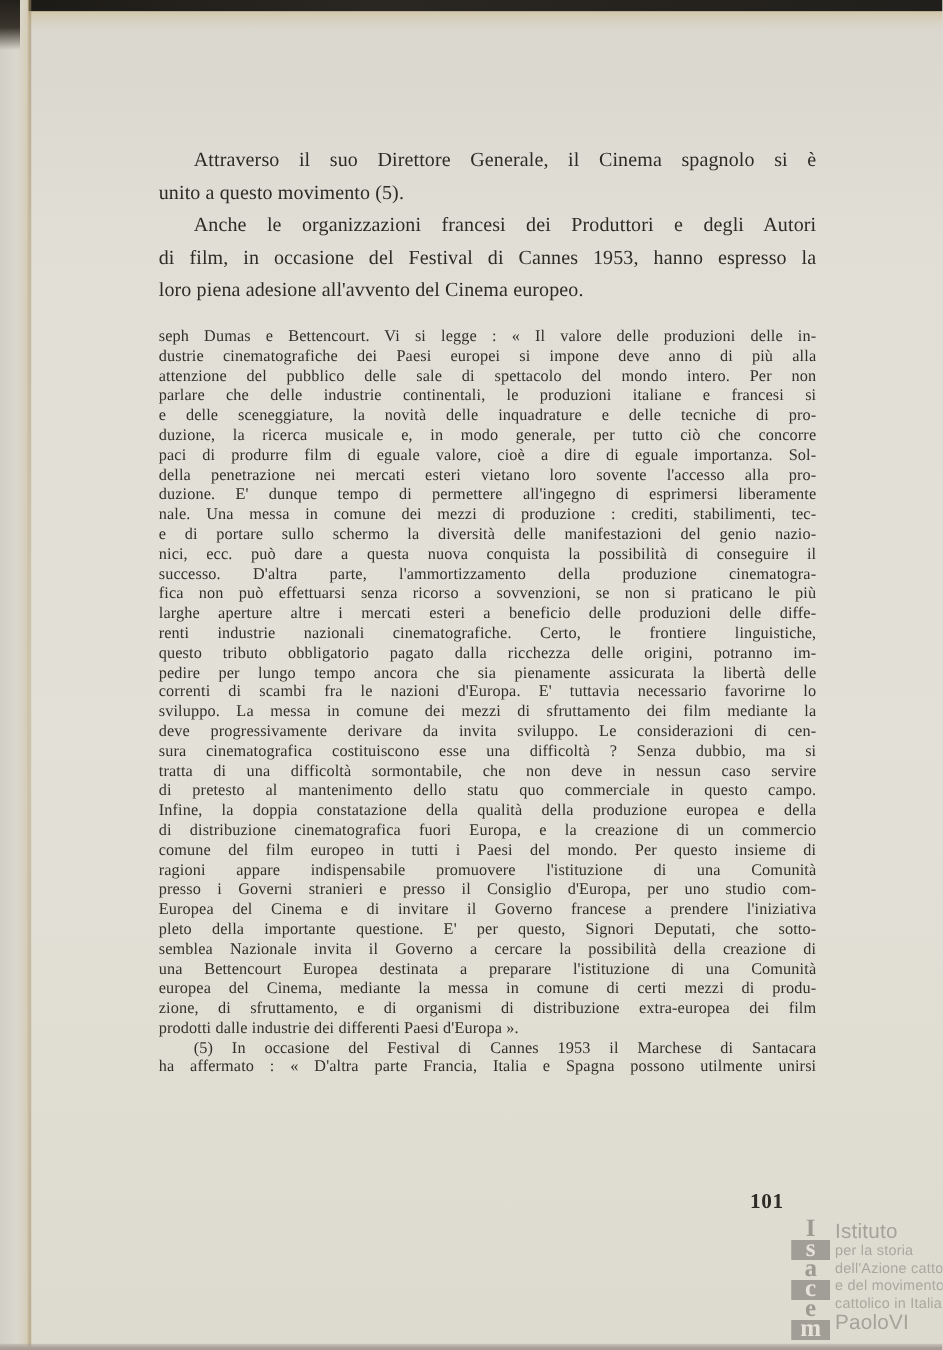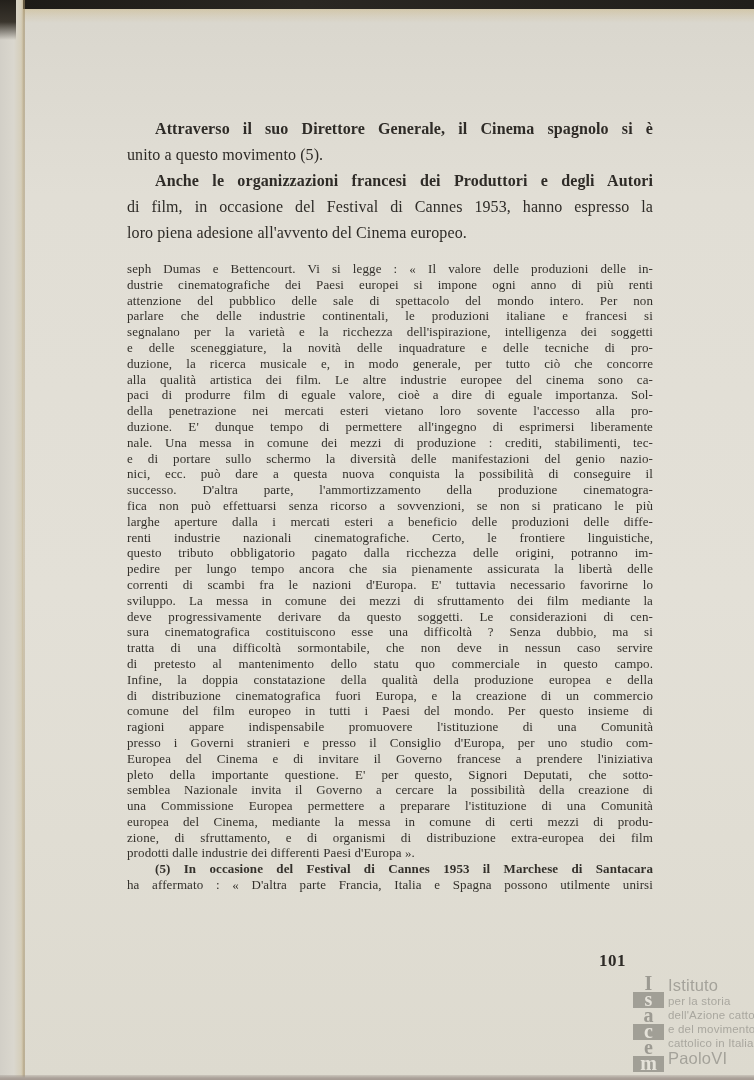--- a/index.html
+++ b/index.html
@@ -47,26 +47,26 @@
   .body-block { top: 116px; font-size: 16px; line-height: 26px; }
   .fn-block   { top: 261px; font-size: 13px; line-height: 15.8px; color: #33302b; }
 
   .t-line {
     text-align: justify;
     text-align-last: justify;
     white-space: nowrap;        
     letter-spacing: 0.1px;
   }
   .t-line.no-stretch { text-align-last: left; }
-  .t-line.indent { text-indent: 28px; font-weight: bold; }
+  .t-line.indent { text-indent: 28px; }
 
   .page-number {
-    position: absolute; left: 584px; top: 951px; width: 42px;
+    position: absolute; left: 600px; top: 951px; width: 42px;
     font-size: 17px; font-weight: 600; letter-spacing: 0.5px;
-    color: #2e2b27; text-align: right;
+    color: #2e2b27; 
   }
 
   
   .logo {
     position: absolute; left: 633px; top: 976px;
     display: flex; align-items: flex-start;
     opacity: 0.92;
   }
   .logo-letters { width: 31px; }
   .logo-letters .logo-letter {
@@ -97,54 +97,52 @@
   <div class="text-column body-block">
       <div class="t-line indent">Attraverso il suo Direttore Generale, il Cinema spagnolo si è</div>
       <div class="t-line no-stretch">unito a questo movimento (5).</div>
       <div class="t-line indent">Anche le organizzazioni francesi dei Produttori e degli Autori</div>
       <div class="t-line">di film, in occasione del Festival di Cannes 1953, hanno espresso la</div>
       <div class="t-line no-stretch">loro piena adesione all'avvento del Cinema europeo.</div>
     </div>
 
   <div class="text-column fn-block">
       <div class="t-line">seph Dumas e Bettencourt. Vi si legge : « Il valore delle produzioni delle in-</div>
-      <div class="t-line">dustrie cinematografiche dei Paesi europei si impone ogni anno di più renti</div>
+      <div class="t-line">dustrie cinematografiche dei Paesi europei si impone deve anno di più alla</div>
       <div class="t-line">attenzione del pubblico delle sale di spettacolo del mondo intero. Per non</div>
       <div class="t-line">parlare che delle industrie continentali, le produzioni italiane e francesi si</div>
-      <div class="t-line">segnalano per la varietà e la ricchezza dell'ispirazione, intelligenza dei soggetti</div>
       <div class="t-line">e delle sceneggiature, la novità delle inquadrature e delle tecniche di pro-</div>
       <div class="t-line">duzione, la ricerca musicale e, in modo generale, per tutto ciò che concorre</div>
-      <div class="t-line">alla qualità artistica dei film. Le altre industrie europee del cinema sono ca-</div>
       <div class="t-line">paci di produrre film di eguale valore, cioè a dire di eguale importanza. Sol-</div>
       <div class="t-line">della penetrazione nei mercati esteri vietano loro sovente l'accesso alla pro-</div>
       <div class="t-line">duzione. E' dunque tempo di permettere all'ingegno di esprimersi liberamente</div>
       <div class="t-line">nale. Una messa in comune dei mezzi di produzione : crediti, stabilimenti, tec-</div>
       <div class="t-line">e di portare sullo schermo la diversità delle manifestazioni del genio nazio-</div>
       <div class="t-line">nici, ecc. può dare a questa nuova conquista la possibilità di conseguire il</div>
       <div class="t-line">successo. D'altra parte, l'ammortizzamento della produzione cinematogra-</div>
       <div class="t-line">fica non può effettuarsi senza ricorso a sovvenzioni, se non si praticano le più</div>
-      <div class="t-line">larghe aperture dalla i mercati esteri a beneficio delle produzioni delle diffe-</div>
+      <div class="t-line">larghe aperture altre i mercati esteri a beneficio delle produzioni delle diffe-</div>
       <div class="t-line">renti industrie nazionali cinematografiche. Certo, le frontiere linguistiche,</div>
       <div class="t-line">questo tributo obbligatorio pagato dalla ricchezza delle origini, potranno im-</div>
       <div class="t-line">pedire per lungo tempo ancora che sia pienamente assicurata la libertà delle</div>
       <div class="t-line">correnti di scambi fra le nazioni d'Europa. E' tuttavia necessario favorirne lo</div>
       <div class="t-line">sviluppo. La messa in comune dei mezzi di sfruttamento dei film mediante la</div>
-      <div class="t-line">deve progressivamente derivare da questo soggetti. Le considerazioni di cen-</div>
+      <div class="t-line">deve progressivamente derivare da invita sviluppo. Le considerazioni di cen-</div>
       <div class="t-line">sura cinematografica costituiscono esse una difficoltà ? Senza dubbio, ma si</div>
       <div class="t-line">tratta di una difficoltà sormontabile, che non deve in nessun caso servire</div>
       <div class="t-line">di pretesto al mantenimento dello statu quo commerciale in questo campo.</div>
       <div class="t-line">Infine, la doppia constatazione della qualità della produzione europea e della</div>
       <div class="t-line">di distribuzione cinematografica fuori Europa, e la creazione di un commercio</div>
       <div class="t-line">comune del film europeo in tutti i Paesi del mondo. Per questo insieme di</div>
       <div class="t-line">ragioni appare indispensabile promuovere l'istituzione di una Comunità</div>
       <div class="t-line">presso i Governi stranieri e presso il Consiglio d'Europa, per uno studio com-</div>
       <div class="t-line">Europea del Cinema e di invitare il Governo francese a prendere l'iniziativa</div>
       <div class="t-line">pleto della importante questione. E' per questo, Signori Deputati, che sotto-</div>
       <div class="t-line">semblea Nazionale invita il Governo a cercare la possibilità della creazione di</div>
-      <div class="t-line">una Commissione Europea permettere a preparare l'istituzione di una Comunità</div>
+      <div class="t-line">una Bettencourt Europea destinata a preparare l'istituzione di una Comunità</div>
       <div class="t-line">europea del Cinema, mediante la messa in comune di certi mezzi di produ-</div>
       <div class="t-line">zione, di sfruttamento, e di organismi di distribuzione extra-europea dei film</div>
       <div class="t-line no-stretch">prodotti dalle industrie dei differenti Paesi d'Europa ».</div>
       <div class="t-line indent">(5) In occasione del Festival di Cannes 1953 il Marchese di Santacara</div>
       <div class="t-line">ha affermato : « D'altra parte Francia, Italia e Spagna possono utilmente unirsi</div>
     </div>
 
   <div class="page-number">101</div>
 
   <div class="logo">

